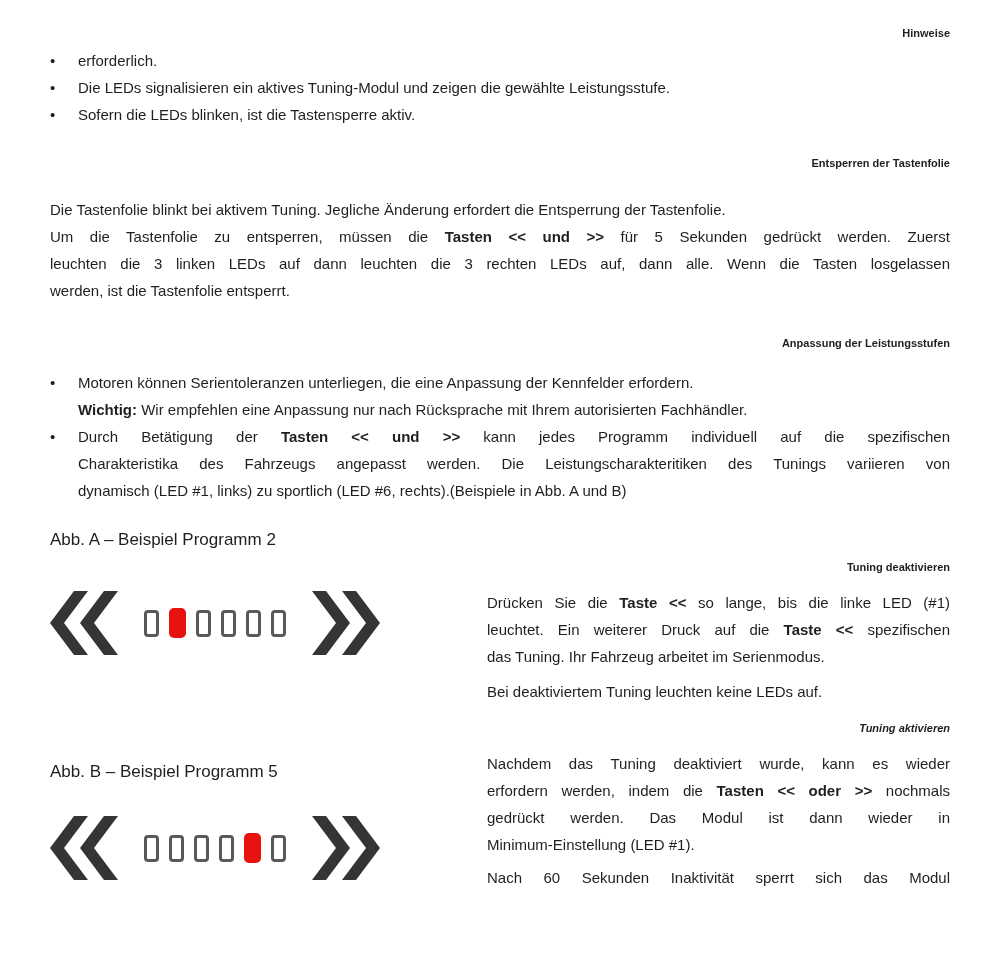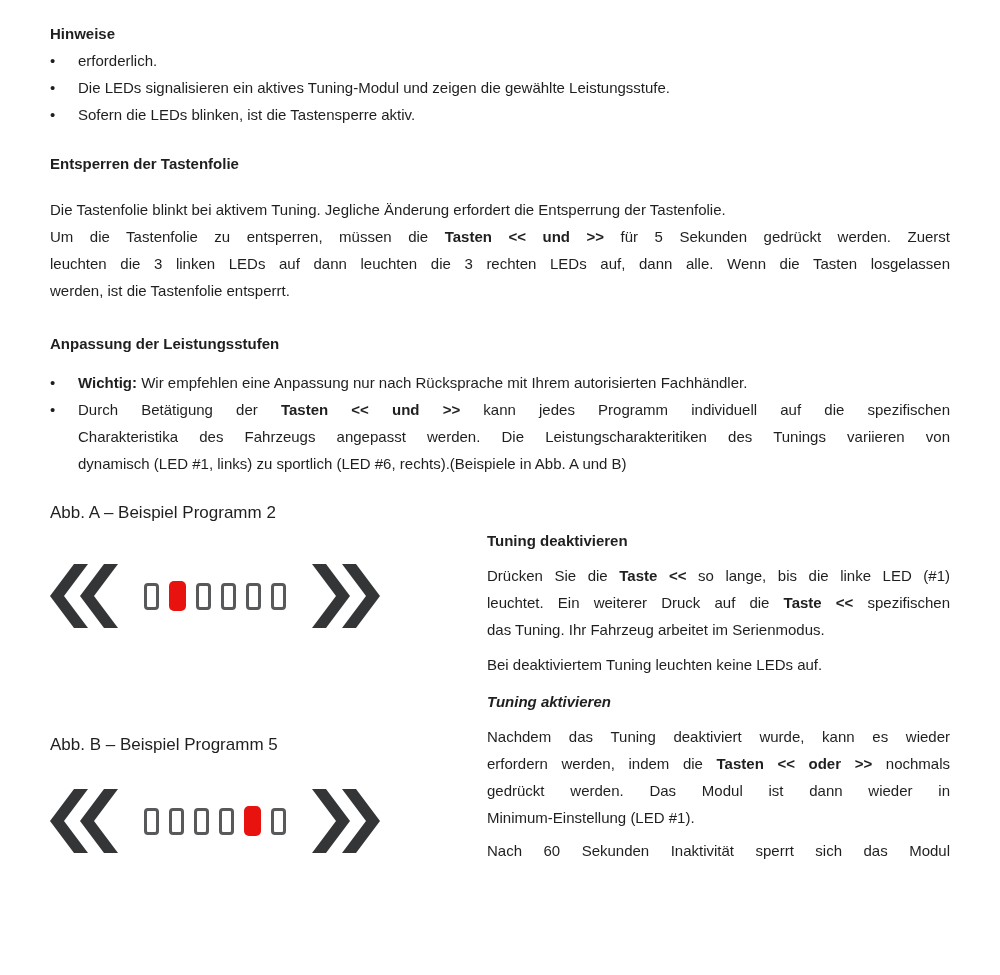--- a/index.html
+++ b/index.html
@@ -1,20 +1,20 @@
 <!DOCTYPE html>
 <html style="--text: #1f1f1f; --chevron: #333537; --led-outline: #58595b; --led-active: #e8120e;"><head>
 <meta charset="utf-8">
 <style>
   html,body{margin:0;padding:0;background:#ffffff;}
   body{width:1000px;height:975px;overflow:hidden;
        font-family:"Liberation Sans",sans-serif;
        color:var(--text,#1f1f1f);}
   .page{box-sizing:border-box;width:1000px;height:975px;padding:20px 50px 0 50px;}
-  .h{font-size:15px;font-weight:700;line-height:27px;margin:0;}
+  .h{font-size:11px;font-weight:700;line-height:27px;margin:0;text-align:right;}
   .tline{display:block;font-size:15px;line-height:27px;}
   .tline.just{text-align:justify;text-align-last:justify;text-justify:inter-word;}
   .para{margin:0;}
   .bullets{margin:0;}
   .bullet{display:flex;}
   .bmark{width:28px;flex:none;font-size:15px;line-height:27px;}
   .btext{flex:1;min-width:0;}
   .mt10{margin-top:10px;font-style:italic;} .mt12{margin-top:12px;} .mt19{margin-top:19px;}
   .mt22{margin-top:22px;} .mt26{margin-top:26px;}
   .twocol{display:grid;grid-template-columns:437px 463px;}
@@ -67,20 +67,21 @@
       <span class="tline just"><span>Um die Tastenfolie zu entsperren, müssen die </span><b>Tasten &lt;&lt; und &gt;&gt;</b><span> für 5 Sekunden gedrückt werden. Zuerst</span></span>
       <span class="tline just"><span>leuchten die 3 linken LEDs auf dann leuchten die 3 rechten LEDs auf, dann alle. Wenn die Tasten losgelassen</span></span>
       <span class="tline"><span>werden, ist die Tastenfolie entsperrt.</span></span>
     </div>
 
   <h2 class="h mt26">Anpassung der Leistungsstufen</h2>
   <div class="bullets mt12">
       <div class="bullet">
         <span class="bmark">•</span>
         <span class="btext">
+          <span class="tline"><span>Motoren können Serientoleranzen unterliegen, die eine Anpassung der Kennfelder erfordern.</span></span>
           <span class="tline"><b>Wichtig:</b><span> Wir empfehlen eine Anpassung nur nach Rücksprache mit Ihrem autorisierten Fachhändler.</span></span>
         </span>
       </div>
       <div class="bullet">
         <span class="bmark">•</span>
         <span class="btext">
           <span class="tline just"><span>Durch Betätigung der </span><b>Tasten &lt;&lt; und &gt;&gt;</b><span> kann jedes Programm individuell auf die spezifischen</span></span>
           <span class="tline just"><span>Charakteristika des Fahrzeugs angepasst werden. Die Leistungscharakteritiken des Tunings variieren von</span></span>
           <span class="tline"><span>dynamisch (LED #1, links) zu sportlich (LED #6, rechts).(Beispiele in Abb. A und B)</span></span>
         </span>

